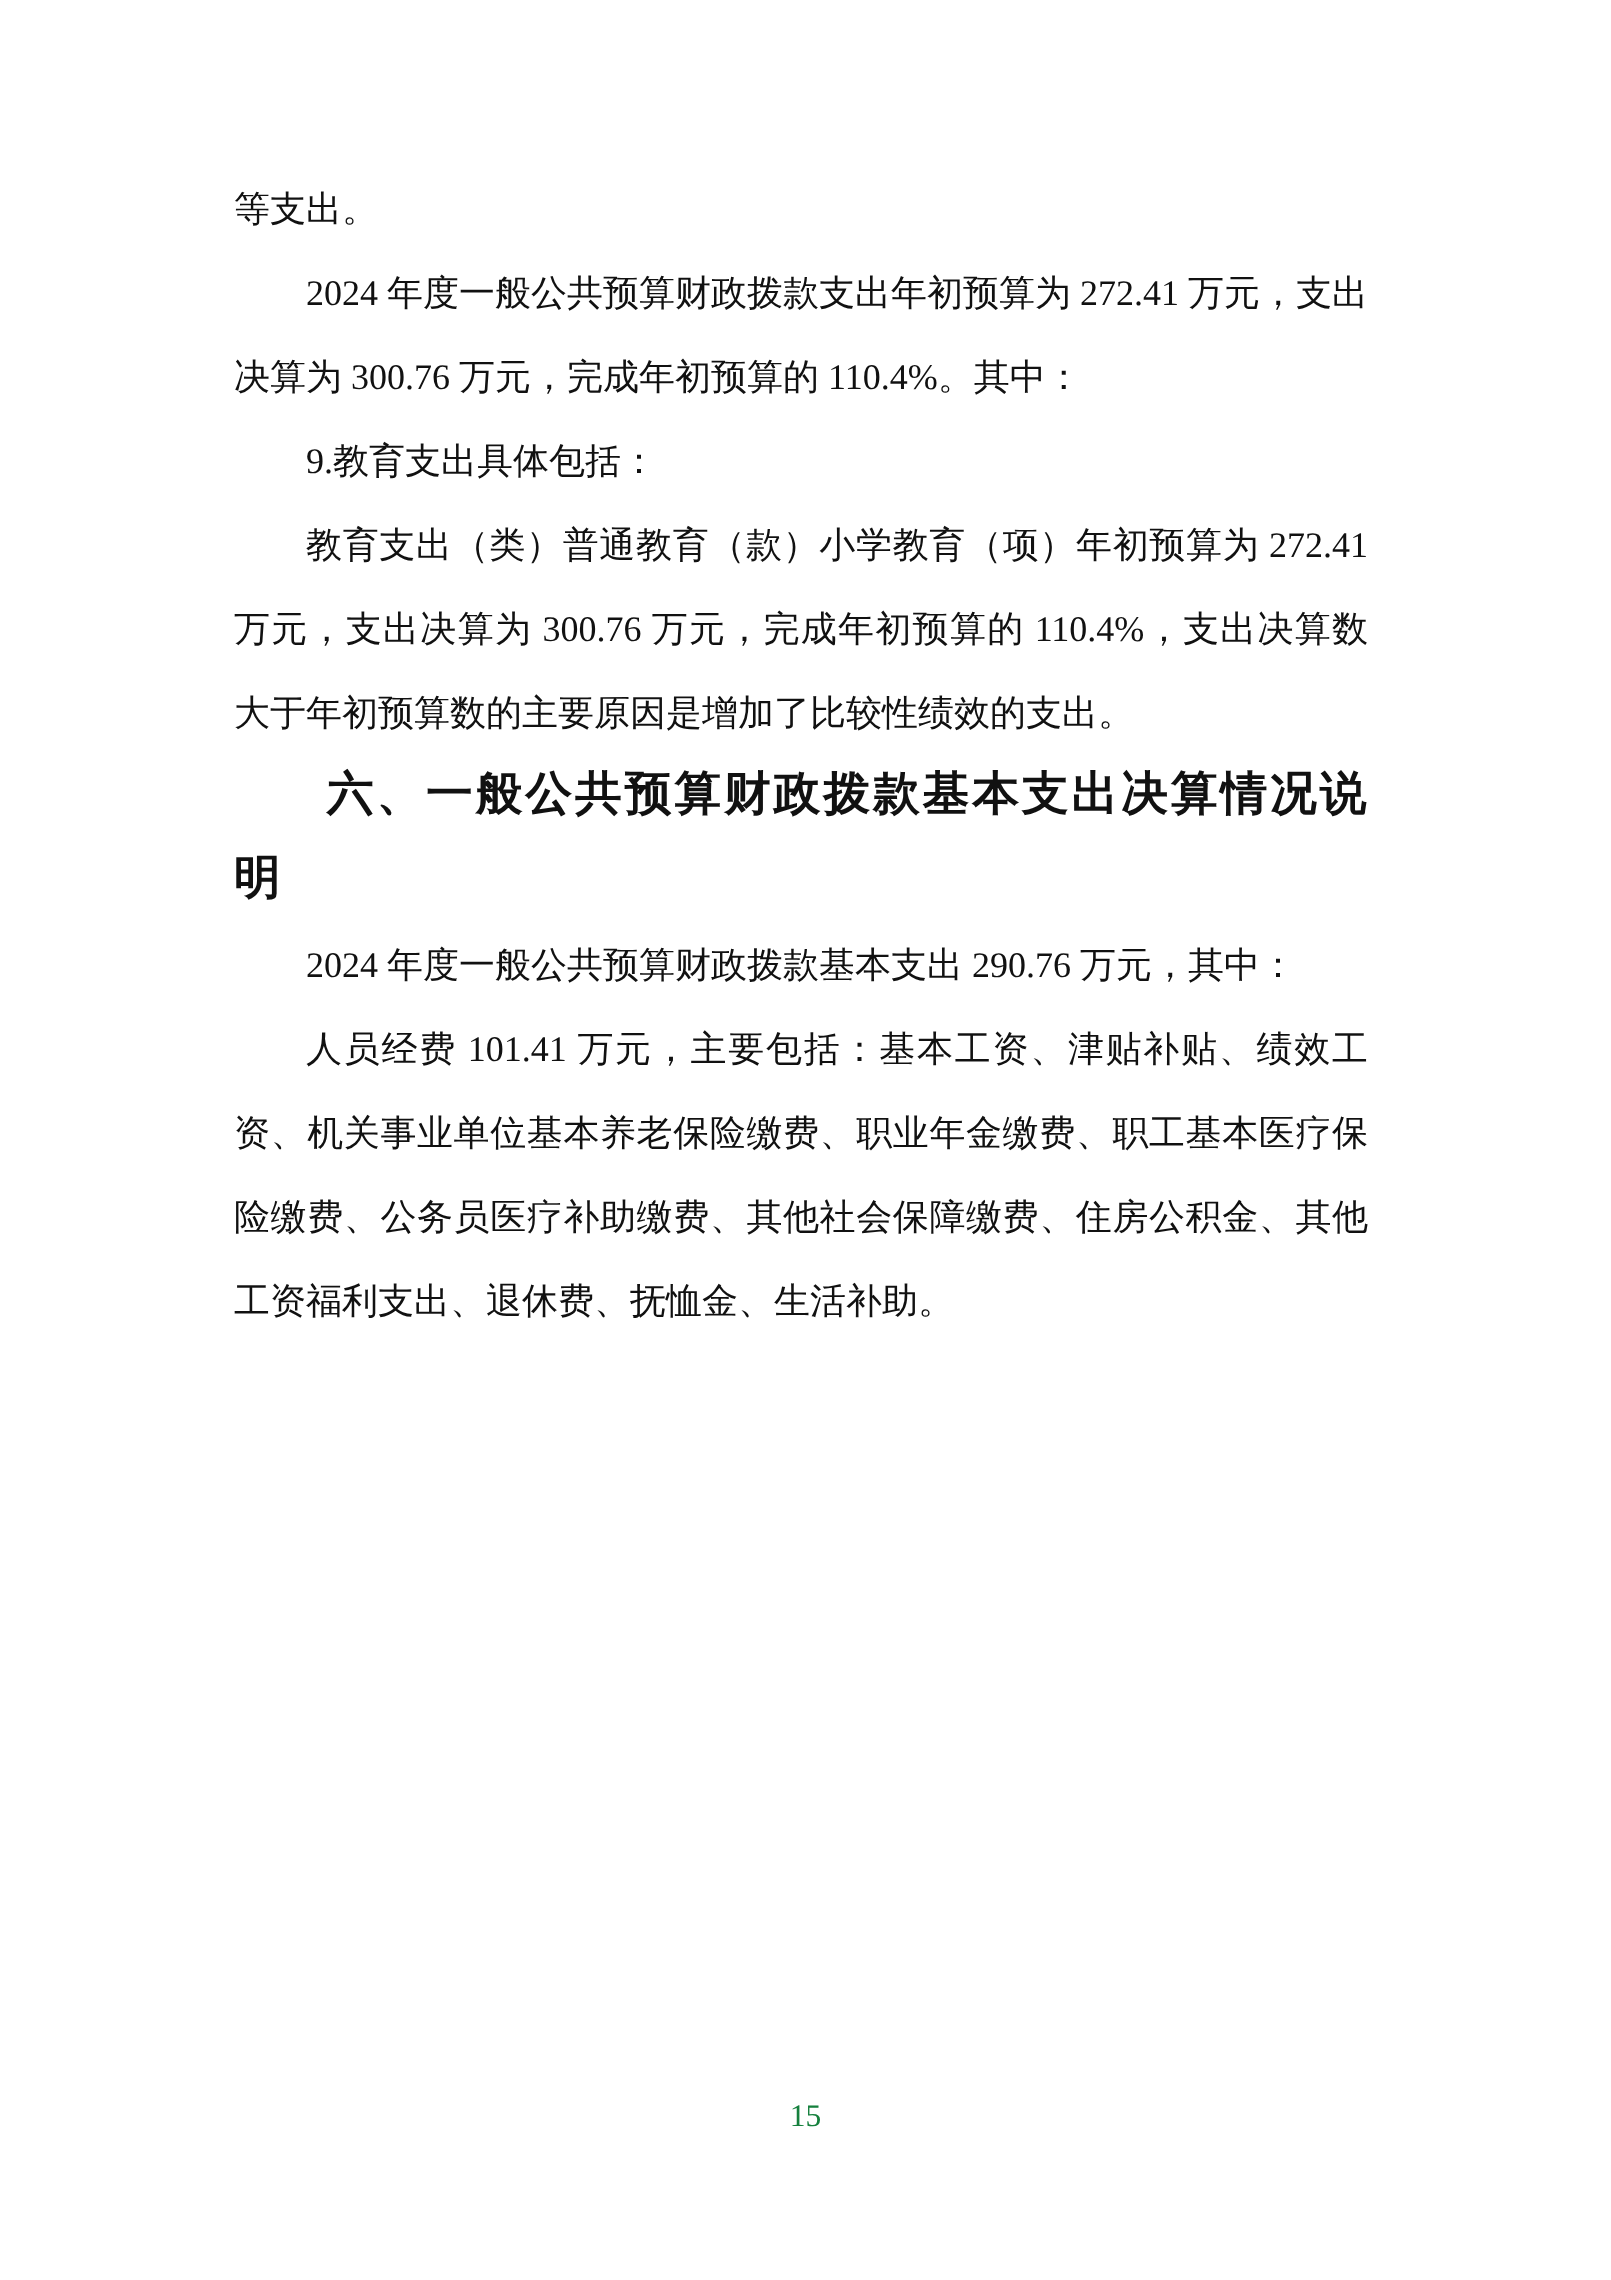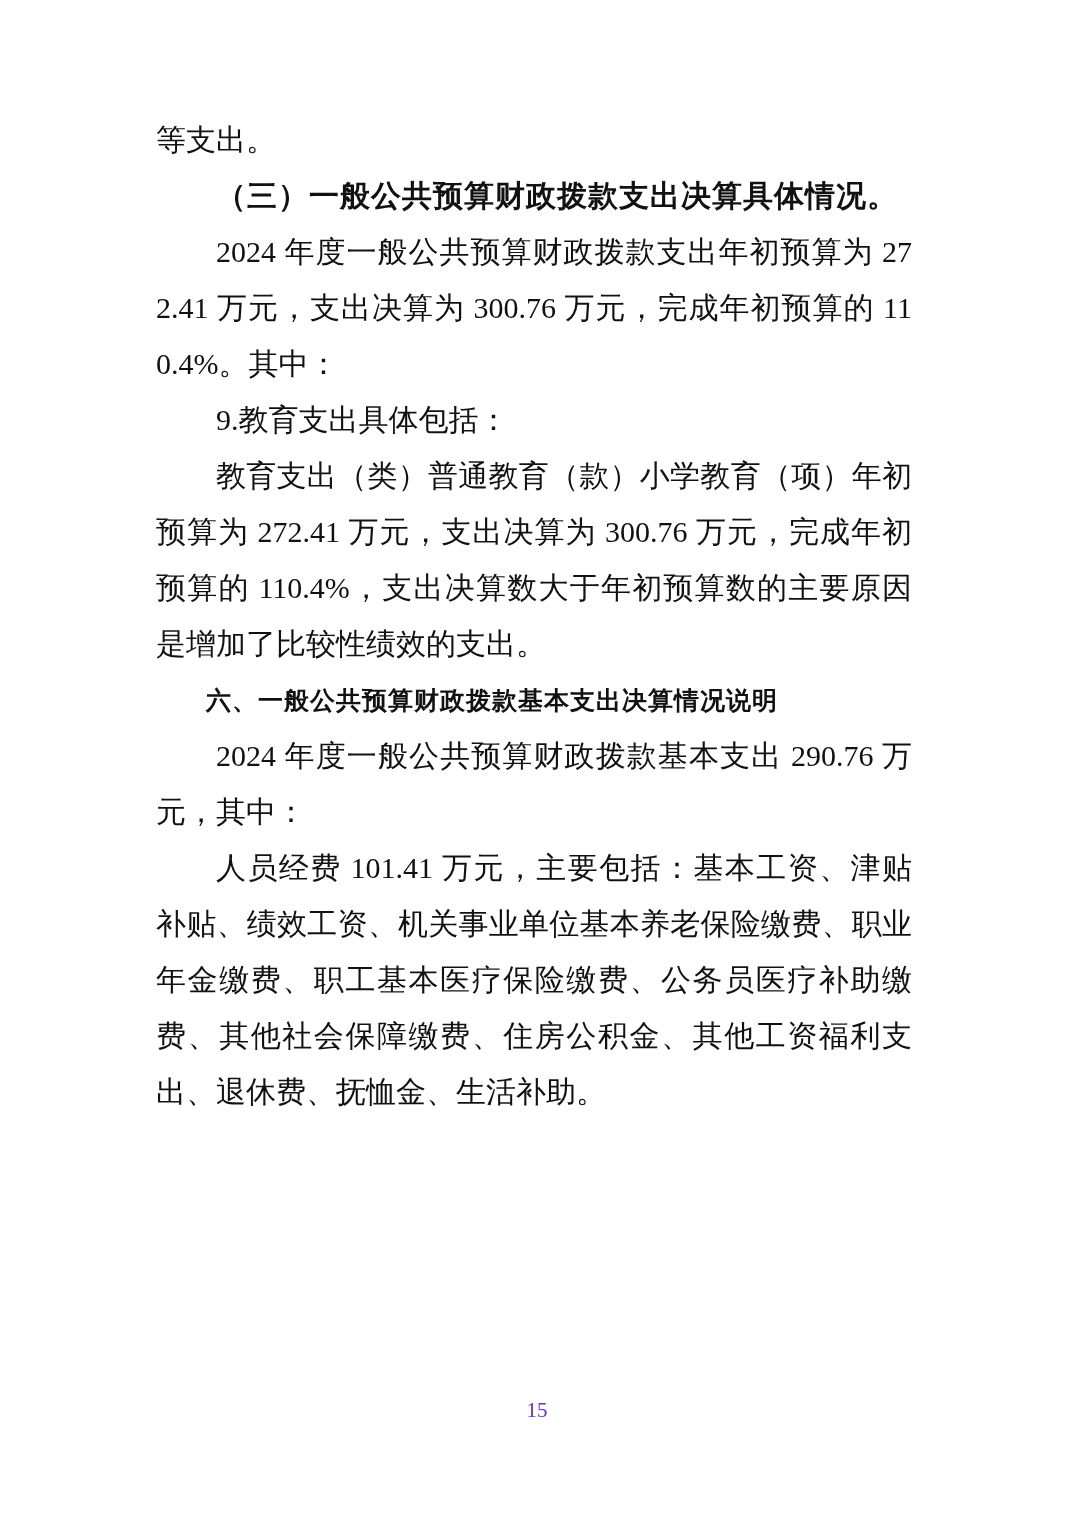--- a/index.html
+++ b/index.html
@@ -17,60 +17,59 @@
     font-family: "Liberation Serif", "DejaVu Serif", serif;
   }
   .content {
     position: absolute;
     left: 156px;
     top: 112px;
     width: 756px;
   }
   .para {
     margin: 0;
-    font-size: 30px;
+    font-size: 24px;
     line-height: 56px;
     text-align: justify;
     text-justify: inter-character;
     text-align-last: left;
     word-break: break-all;
     color: #111111;
   }
   .indent {
     text-indent: 2em;
   }
   .heading-kai {
     font-weight: bold;
     letter-spacing: 1px;
   }
   .heading-hei {
-    font-family: Liberation Sans, sans-serif;
+    font-family: Liberation Mono, monospace;
     font-weight: bold;
-    font-size: 25px;
+    font-size: 31px;
     letter-spacing: 1px;
   }
   .page-number {
     position: absolute;
     left: 0;
     top: 1395px;
     width: 100%;
     text-align: center;
     font-size: 21px;
     line-height: 30px;
-    color: #6d28d9;
+    color: #15803d;
     font-family: "Liberation Serif", "DejaVu Serif", serif;
   }
 </style>
 </head>
 <body>
 
 <div class="page">
   <div class="content">
     <p class="para">等支出。</p>
-    <p class="para indent heading-kai">（三）一般公共预算财政拨款支出决算具体情况。</p>
     <p class="para indent">2024 年度一般公共预算财政拨款支出年初预算为 272.41 万元，支出决算为 300.76 万元，完成年初预算的 110.4%。其中：</p>
     <p class="para indent">9.教育支出具体包括：</p>
     <p class="para indent">教育支出（类）普通教育（款）小学教育（项）年初预算为 272.41 万元，支出决算为 300.76 万元，完成年初预算的 110.4%，支出决算数大于年初预算数的主要原因是增加了比较性绩效的支出。</p>
     <p class="para indent heading-hei">六、一般公共预算财政拨款基本支出决算情况说明</p>
     <p class="para indent">2024 年度一般公共预算财政拨款基本支出 290.76 万元，其中：</p>
     <p class="para indent">人员经费 101.41 万元，主要包括：基本工资、津贴补贴、绩效工资、机关事业单位基本养老保险缴费、职业年金缴费、职工基本医疗保险缴费、公务员医疗补助缴费、其他社会保障缴费、住房公积金、其他工资福利支出、退休费、抚恤金、生活补助。</p>
   </div>
 
   <div class="page-number">15</div>
 </div>

